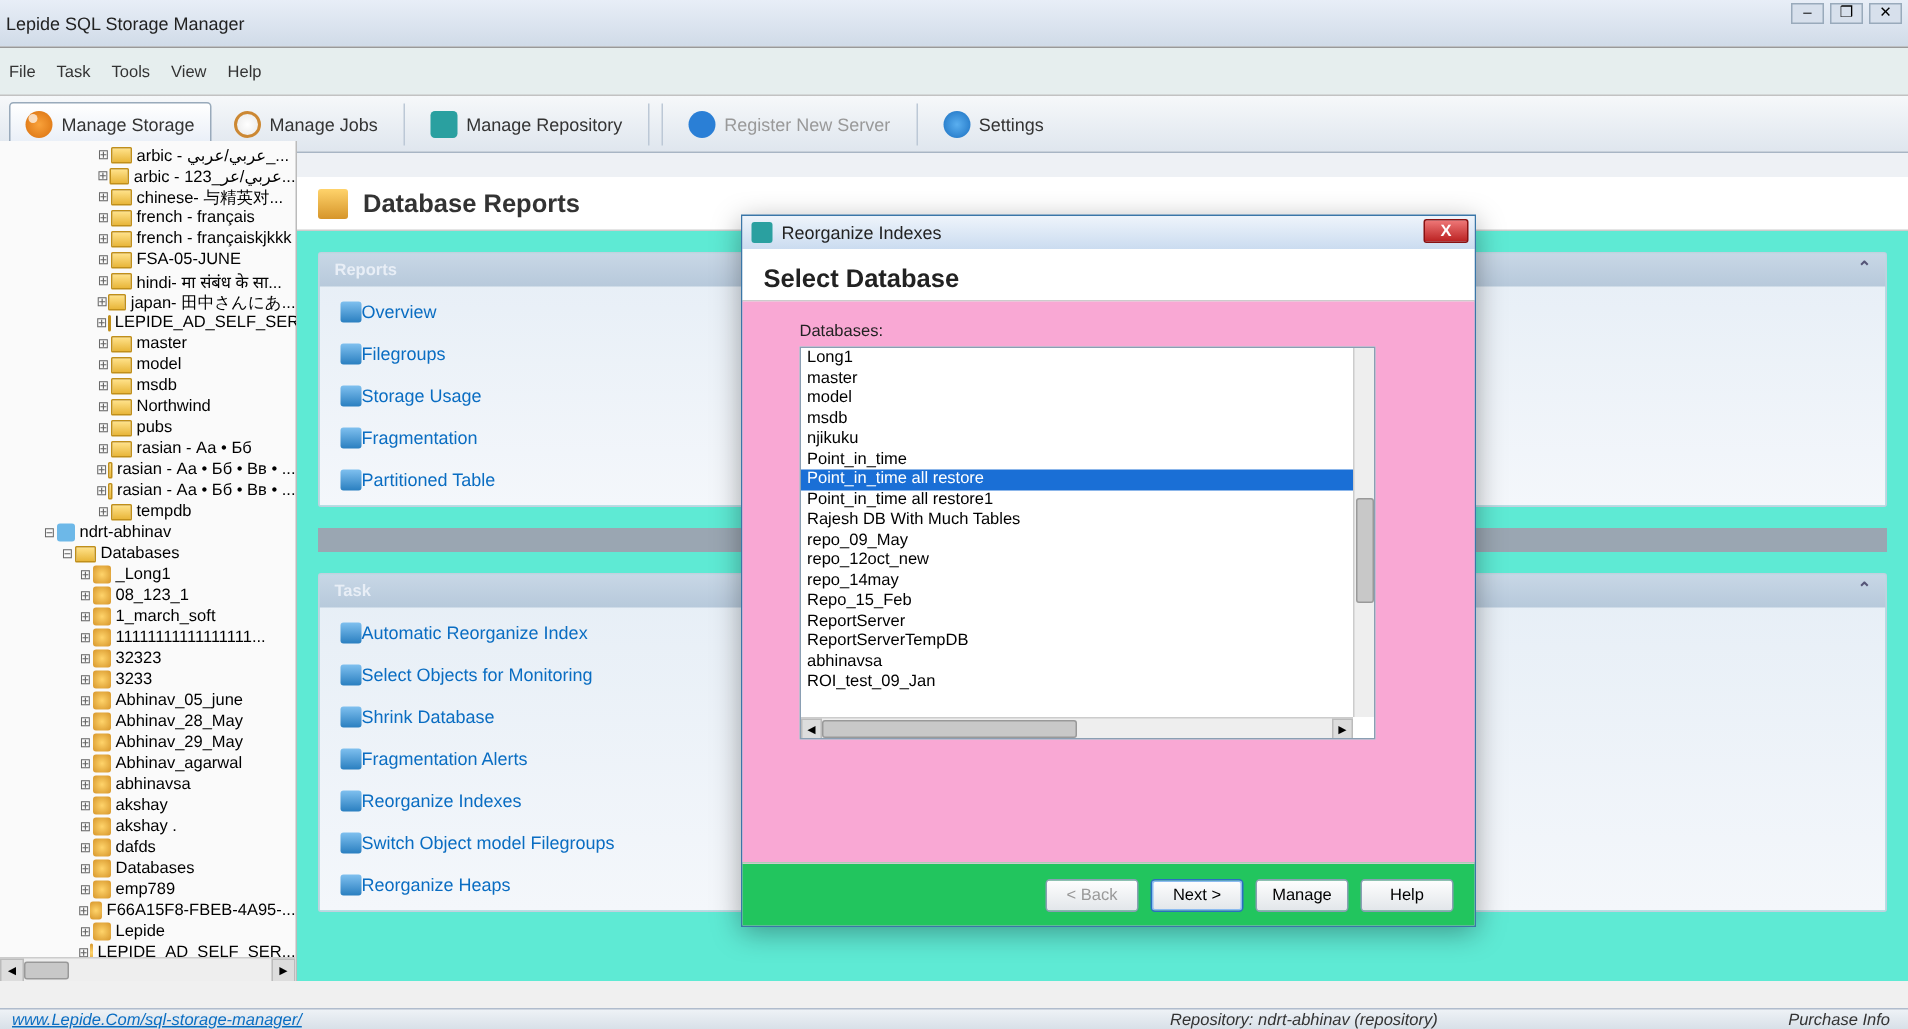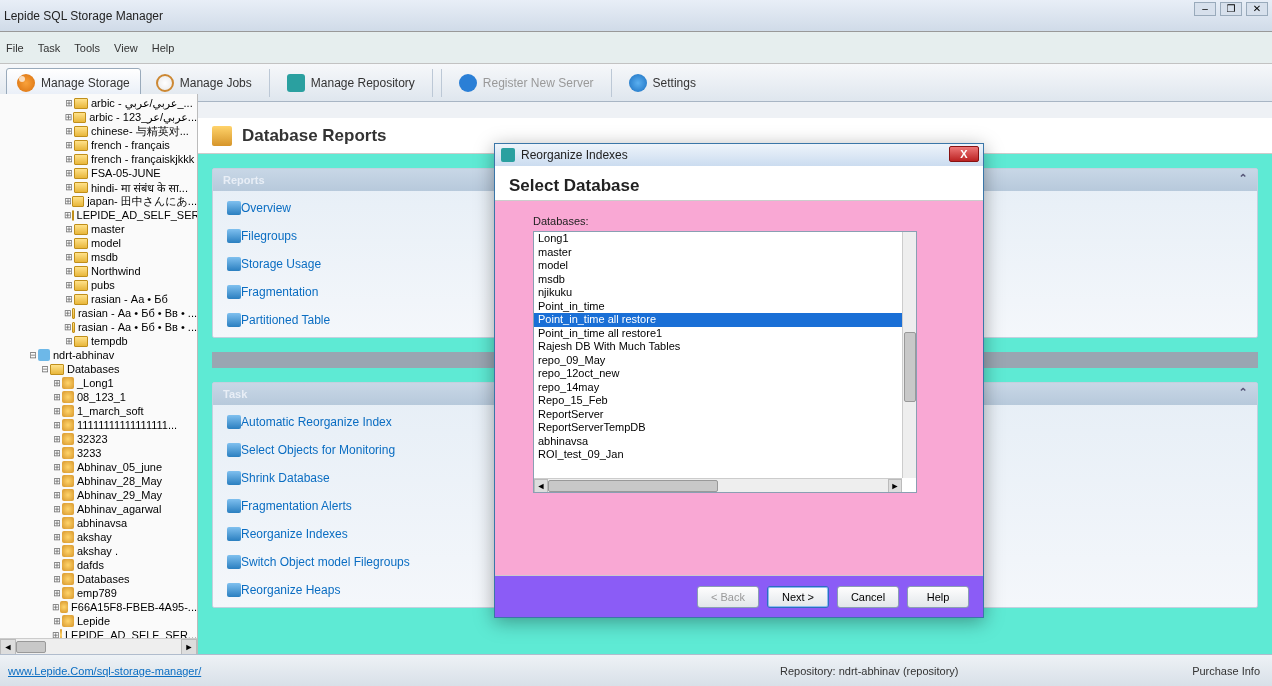--- a/index.html
+++ b/index.html
@@ -39,21 +39,21 @@
 .report-header { height: 36px; background: #fff; border-bottom: 1px solid #ccc; display: flex; align-items: center; padding: 0 14px; gap: 10px; }
 .report-header .rh-icon { width: 20px; height: 20px; background: linear-gradient(#ffd36b,#d6952a); border-radius: 2px; }
 .report-header h1 { font-size: 17px; font-weight: bold; color: #333; }
 .panel { margin: 14px; background: linear-gradient(#e6eef6,#f4f7fb); border: 1px solid #c3d0df; border-radius: 2px; }
 .panel-header { height: 22px; background: linear-gradient(#c8d7e6,#b7c9db); color: #e8eef6; font-size: 11px; font-weight: bold; padding: 0 10px; display: flex; align-items: center; position: relative; }
 .panel-header .collapse-btn { position: absolute; right: 6px; top: 3px; width: 16px; height: 14px; color: #557; cursor: pointer; text-align:center; }
 .panel-body { padding: 10px 14px; display: flex; flex-direction: column; gap: 14px; }
 .panel-link { display: flex; align-items: center; gap: 0; color: #0a6dc2; cursor: pointer; font-size: 12px; }
 .panel-link .pl-icon { width: 14px; height: 14px; }
 .gray-strip { height: 16px; background: #9aa6b2; margin: 0 14px; }
-.statusbar { position: absolute; bottom: 0; left: 0; right: 0; height: 32px; background: linear-gradient(#eef2f6,#d8e0e8); border-top: 1px solid #b0bccd; display: flex; align-items: center; font-size: 11px; }
+.statusbar { position: absolute; bottom: 0; left: 0; right: 0; height: 14px; background: linear-gradient(#eef2f6,#d8e0e8); border-top: 1px solid #b0bccd; display: flex; align-items: center; font-size: 11px; font-style: italic; }
 .statusbar .link { color: #0a6dc2; text-decoration: underline; padding: 0 8px; cursor: pointer; }
 .statusbar .repo { position: absolute; left: 780px; color: #333; }
 .statusbar .purchase { position: absolute; right: 12px; color: #333; }
 
 .dialog { position: absolute; left: 494px; top: 143px; width: 490px; height: 475px; background: #f4f4f4; border: 1px solid #3a76a8; box-shadow: 0 4px 18px rgba(0,0,0,.35); z-index: 50; display: flex; flex-direction: column; }
 .dialog-titlebar { height: 22px; background: linear-gradient(#eef4fb,#cbdcf0); display: flex; align-items: center; padding: 0 6px; position: relative; }
 .dialog-titlebar .d-icon { width: 14px; height: 14px; background: #2aa0a0; border-radius: 2px; margin-right: 6px; }
 .dialog-titlebar .d-title { font-size: 12px; color: #222; }
 .dialog-titlebar .d-close { position: absolute; right: 4px; top: 2px; width: 30px; height: 16px; background: linear-gradient(#e77,#b22); border: 1px solid #811; border-radius: 2px; color: #fff; font-weight: bold; text-align: center; line-height: 14px; cursor: pointer; }
 .dialog-heading { padding: 10px 14px 4px; background: #fff; }
@@ -65,21 +65,21 @@
 .listbox { border: 1px solid #8a9fb3; background: #fff; width: 384px; height: 262px; position: relative; overflow: hidden; }
 .listbox .items { overflow: hidden; width: calc(100% - 14px); height: calc(100% - 14px); }
 .listbox .item { height: 13.5px; font-size: 11px; padding: 0 4px; line-height: 13.5px; cursor: pointer; white-space: nowrap; }
 .listbox .item.selected { background: #1a6fd6; color: #fff; }
 .listbox .vscroll { position: absolute; right: 0; top: 0; bottom: 14px; width: 14px; background: #eee; border-left: 1px solid #ccc; }
 .listbox .vscroll .vthumb { position: absolute; left: 1px; width: 12px; top: 100px; height: 70px; background: #c8c8c8; border: 1px solid #999; border-radius: 2px; }
 .listbox .hscroll { position: absolute; left: 0; right: 14px; bottom: 0; height: 14px; background: #eee; border-top: 1px solid #ccc; }
 .listbox .hscroll .hthumb { position: absolute; top: 1px; left: 14px; width: 170px; height: 12px; background: #c8c8c8; border: 1px solid #999; border-radius: 2px; }
 .listbox .hscroll .harrow { position:absolute; top:0; width:14px; height:14px; background:#ddd; border:1px solid #bbb; text-align:center; line-height:12px; font-size:9px; }
 .listbox .hscroll .harrow.r { right:0; }
-.dialog-footer { height: 42px; border-top: 1px solid #ccc; display: flex; align-items: center; justify-content: flex-end; gap: 8px; padding: 0 14px; background: #8b5cf6; }
+.dialog-footer { height: 42px; border-top: 1px solid #ccc; display: flex; align-items: center; justify-content: flex-end; gap: 8px; padding: 0 14px; background: #22c55e; }
 .dbtn { min-width: 62px; height: 22px; background: linear-gradient(#fefefe,#e2e6ea); border: 1px solid #8a9fb3; border-radius: 3px; font-size: 11px; cursor: pointer; }
 .dbtn.disabled { color: #999; }
 .dbtn.primary { border: 1px solid #2a6fc0; box-shadow: 0 0 0 1px #8bbbf0 inset; }
 </style>
 </head>
 <body>
 
 <div class="titlebar">
   <span class="title">Lepide SQL Storage Manager</span>
   <div class="controls">
@@ -446,21 +446,21 @@
       <div class="hscroll">
         <div class="harrow">◄</div>
         <div class="hthumb"></div>
         <div class="harrow r">►</div>
       </div>
     </div>
   </div>
   <div class="dialog-footer">
     <button class="dbtn disabled">&lt; Back</button>
     <button class="dbtn primary">Next &gt;</button>
-    <button class="dbtn">Cancel</button>
+    <button class="dbtn">Manage</button>
     <button class="dbtn">Help</button>
   </div>
 </div>
 
 <div class="statusbar">
   <span class="link">www.Lepide.Com/sql-storage-manager/</span>
   <span class="repo">Repository: ndrt-abhinav (repository)</span>
   <span class="purchase">Purchase Info</span>
 </div>
 

